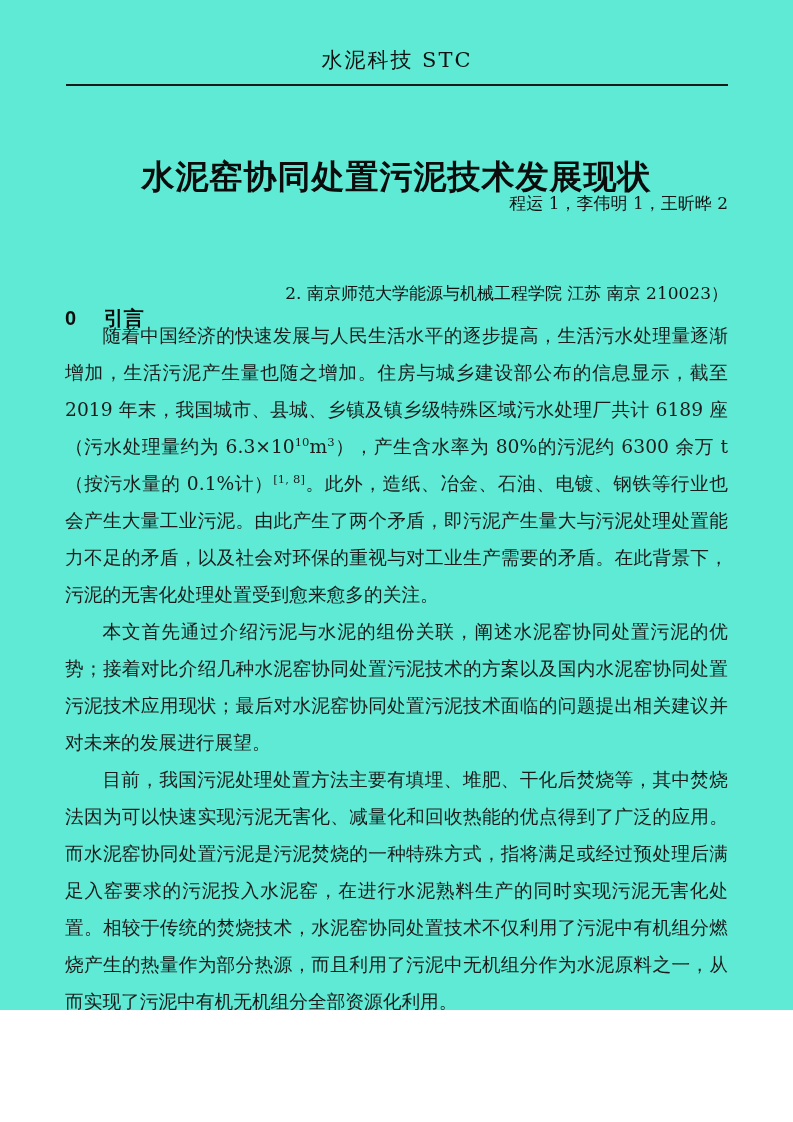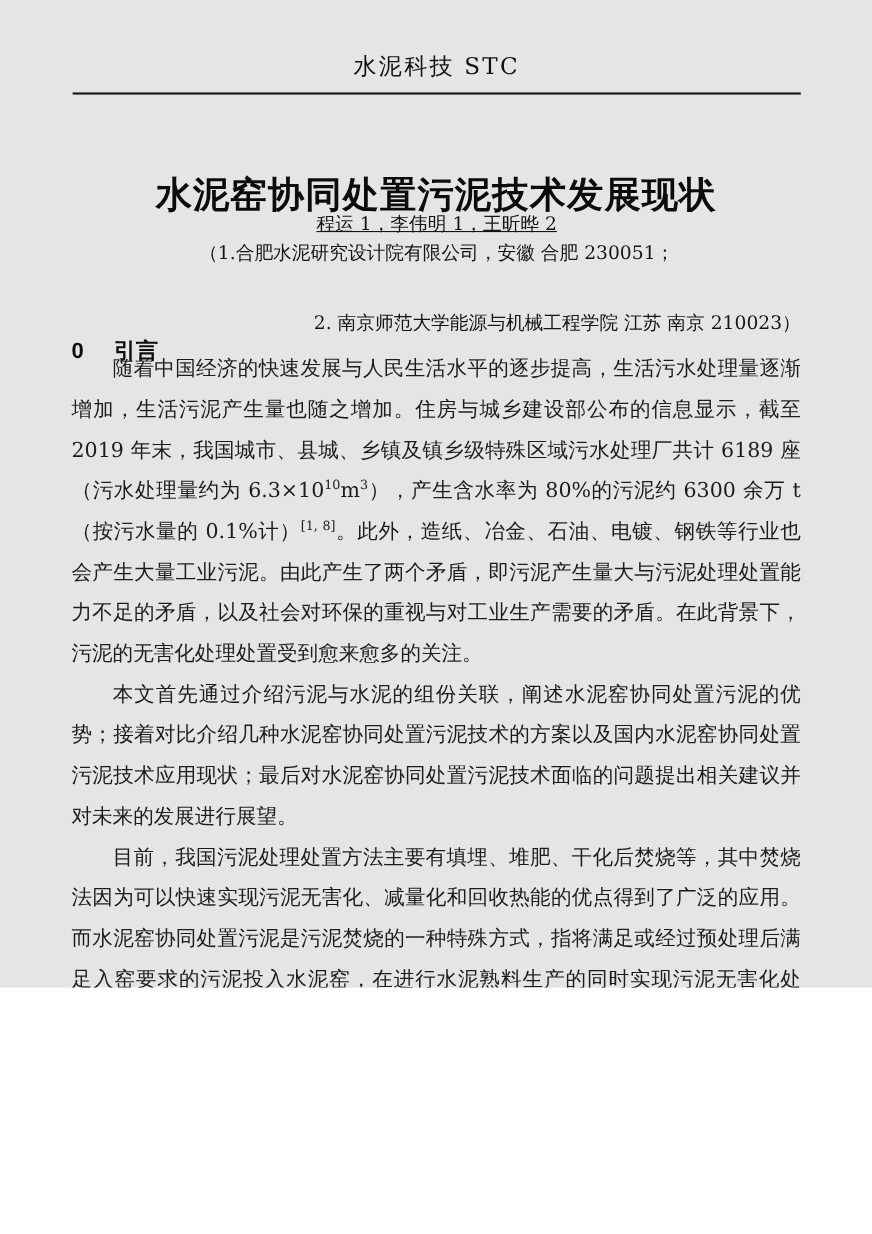--- a/index.html
+++ b/index.html
@@ -3,22 +3,22 @@
 <meta charset="utf-8">
 <style>
   html, body {
     margin: 0;
     padding: 0;
     background: #ffffff;
   }
   .page {
     position: relative;
     width: 793px;
-    height: 898px;
-    background: #e5e5e5;
+    height: 1010px;
+    background: #5eead4;
     overflow: hidden;
     font-family: "DejaVu Serif", "Liberation Serif", serif;
     color: #1f1f1f;
   }
   
   .journal-masthead {
     position: absolute;
     top: 46px;
     left: 66px;
     width: 662px;
@@ -48,24 +48,23 @@
     letter-spacing: 1px;
     font-family: "DejaVu Sans", "Liberation Sans", sans-serif;
     color: #0c0c0c;
     margin-top: 29px;
   }
   .authors-line {
     position: absolute;
     top: 192px;
     left: 66px;
     width: 662px;
-    text-align: center;
+    text-align: right;
     font-size: 17px;
     color: #141414;
-    text-decoration: underline;
   }
   .affiliation-line-1 {
     position: absolute;
     top: 218px;
     left: 66px;
     width: 662px;
     text-align: center;
     font-size: 17px;
     color: #141414;
   }
@@ -146,21 +145,20 @@
 </head>
 <body>
 
 <div class="page">
 
   <div class="journal-masthead">水泥科技 STC</div>
   <div class="header-rule"></div>
 
   <h1 class="article-title">水泥窑协同处置污泥技术发展现状</h1>
   <div class="authors-line">程运 1，李伟明 1，王昕晔 2</div>
-  <div class="affiliation-line-1">（1.合肥水泥研究设计院有限公司，安徽 合肥 230051；</div>
   <div class="affiliation-line-2">2. 南京师范大学能源与机械工程学院 江苏 南京 210023）</div>
 
   <h2 class="section-heading">
     <span class="sec-num">0</span>
     <span class="sec-title">引言</span>
   </h2>
 
   <div class="body-text">
       <p class="body-para"><span>随着中国经济的快速发展与人民生活水平的逐步提高，生活污水处理量逐渐增加，生活污泥产生量也随之增加。住房与城乡建设部公布的信息显示，截至 2019 年末，我国城市、县城、乡镇及镇乡级特殊区域污水处理厂共计 6189 座（污水处理量约为 6.3×10</span><sup>10</sup><span>m</span><sup>3</sup><span>），产生含水率为 80%的污泥约 6300 余万 t（按污水量的 0.1%计）</span><sup>[1, 8]</sup><span>。此外，造纸、冶金、石油、电镀、钢铁等行业也会产生大量工业污泥。由此产生了两个矛盾，即污泥产生量大与污泥处理处置能力不足的矛盾，以及社会对环保的重视与对工业生产需要的矛盾。在此背景下，污泥的无害化处理处置受到愈来愈多的关注。</span></p>
       <p class="body-para"><span>本文首先通过介绍污泥与水泥的组份关联，阐述水泥窑协同处置污泥的优势；接着对比介绍几种水泥窑协同处置污泥技术的方案以及国内水泥窑协同处置污泥技术应用现状；最后对水泥窑协同处置污泥技术面临的问题提出相关建议并对未来的发展进行展望。</span></p>

